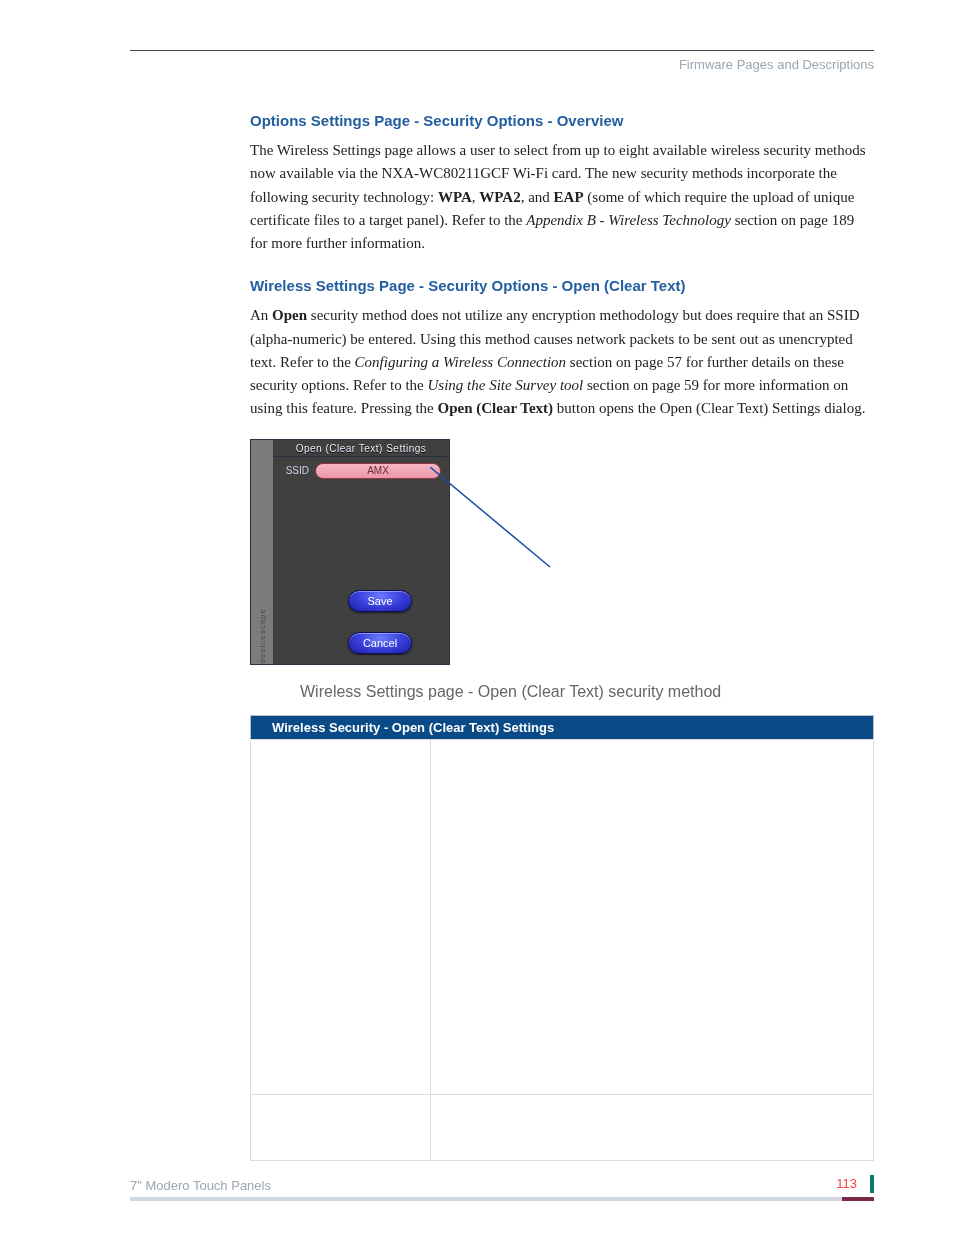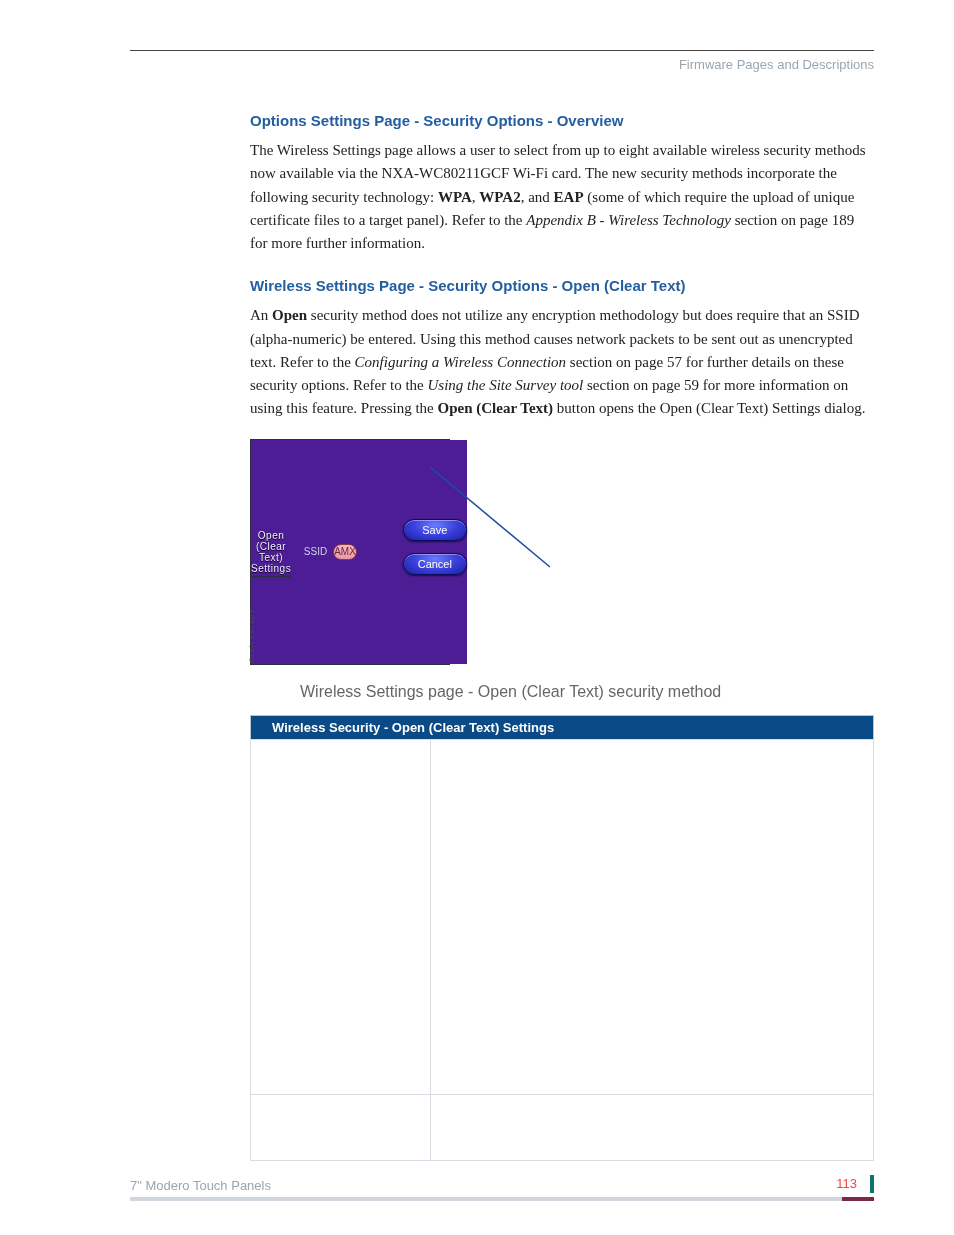--- a/index.html
+++ b/index.html
@@ -72,24 +72,23 @@
     left: 50%; bottom: 0;
     transform: translateX(-50%) rotate(180deg);
     writing-mode: vertical-rl;
     font-size: 8px;
     color: #4a4a4a;
     letter-spacing: 1px;
     padding-bottom: 4px;
   }
   .dialog-main {
     flex: 1;
-    background: #4c1d95;
-    display: flex;
-    flex-direction: row;
-    align-items: center;
+    background: #404040;
+    display: flex;
+    flex-direction: column;
   }
   .dialog-title {
     font-size: 10px;
     color: #eef;
     text-align: center;
     padding: 3px 0 2px 0;
     text-shadow: 0 1px 0 #000;
     border-bottom: 1px solid #2b2e3f;
     letter-spacing: 0.5px;
   }
@@ -114,21 +113,21 @@
     font-size: 10px;
     color: #6b2a3a;
     text-align: center;
     line-height: 14px;
   }
   .dialog-spacer { flex: 1; }
   .dialog-btns {
     display: flex;
     flex-direction: column;
     align-items: center;
-    gap: 12px;
+    gap: 20px;
     padding-bottom: 10px;
     padding-left: 38px;
   }
   .dbtn {
     width: 64px;
     height: 22px;
     border-radius: 11px;
     background: radial-gradient(ellipse at 50% 25%, #6a7cff 0%, #3a3fdc 50%, #1a1ea0 100%);
     border: 1px solid #0b0e5a;
     color: #fff;

